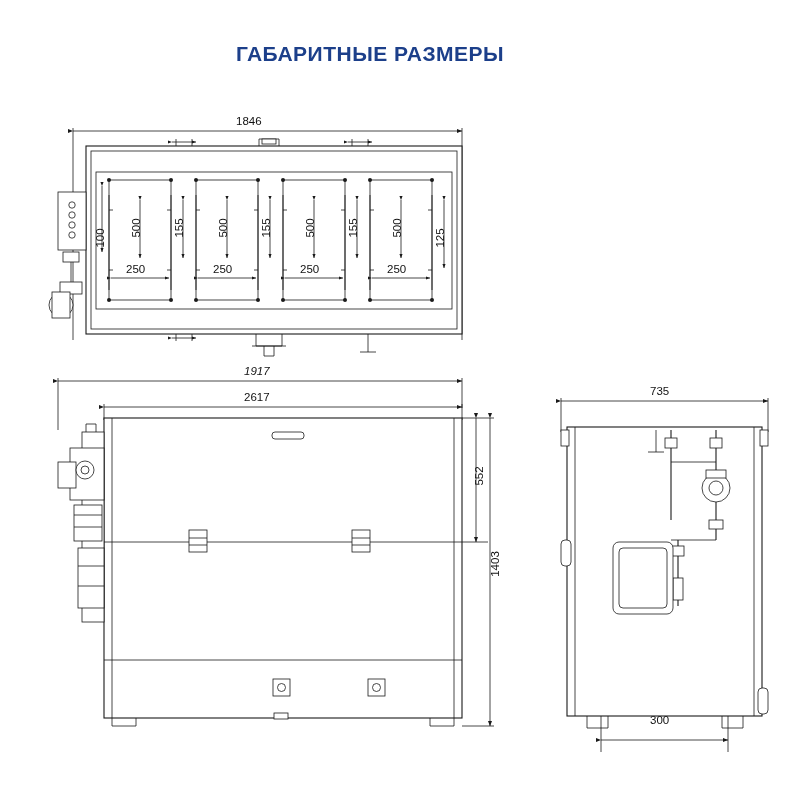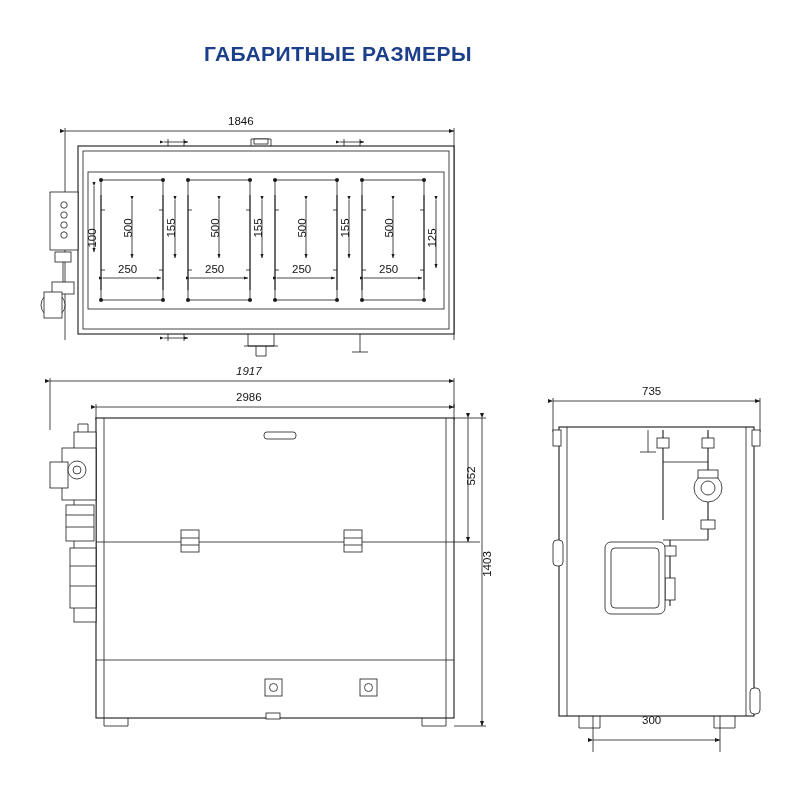--- a/index.html
+++ b/index.html
@@ -18,24 +18,25 @@
   #page-title {
     position: absolute;
     top: 42px;
     left: 0;
     width: 676px;
     text-align: center;
     font-size: 21px;
     font-weight: bold;
     letter-spacing: 0.5px;
     color: #1c3f8a;
+    padding-left: 32px;
   }
   .stage {
     position: absolute;
-    top: 0; left: 8px;
+    top: 0; left: 16px;
     width: 704px;
     height: 800px;
   }
   .dim-label {
     position: absolute;
     font-size: 11.5px;
     color: #111;
     font-family: "Liberation Sans", sans-serif;
     white-space: nowrap;
   }
@@ -294,20 +295,20 @@
 <div class="dim-label rot90" style="left:327px; top:222px;">155</div>
 <div class="dim-label rot90" style="left:371px; top:222px;">500</div>
 <div class="dim-label rot90" style="left:414px; top:232px;">125</div>
 
 <div class="dim-label" style="left:110px; top:263px;">250</div>
 <div class="dim-label" style="left:197px; top:263px;">250</div>
 <div class="dim-label" style="left:284px; top:263px;">250</div>
 <div class="dim-label" style="left:371px; top:263px;">250</div>
 
 <div class="dim-label" style="left:228px; top:365px;font-style:italic;">1917</div>
-<div class="dim-label" style="left:228px; top:391px;">2986</div>
+<div class="dim-label" style="left:228px; top:391px;">2617</div>
 <div class="dim-label rot90" style="left:453px; top:470px;">552</div>
 <div class="dim-label rot90" style="left:466px; top:558px;">1403</div>
 
 <div class="dim-label" style="left:634px; top:385px;">735</div>
 <div class="dim-label" style="left:634px; top:714px;">300</div>
 
 </div>
 
 </body></html>

